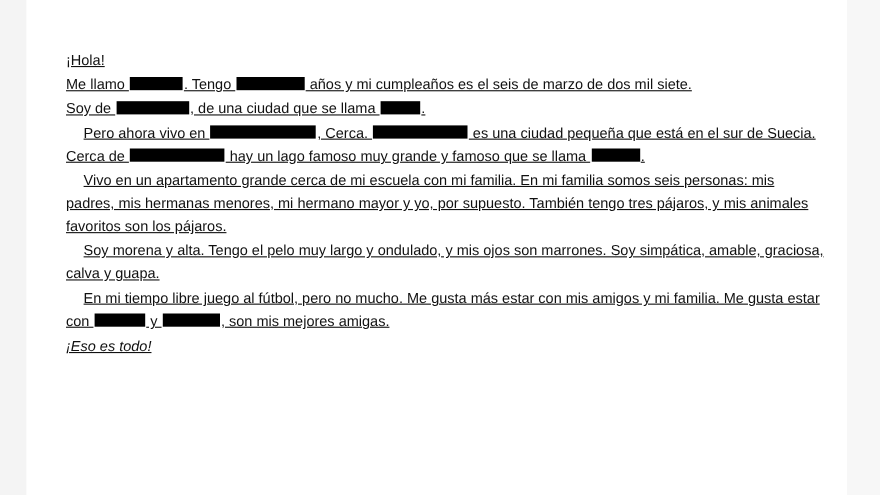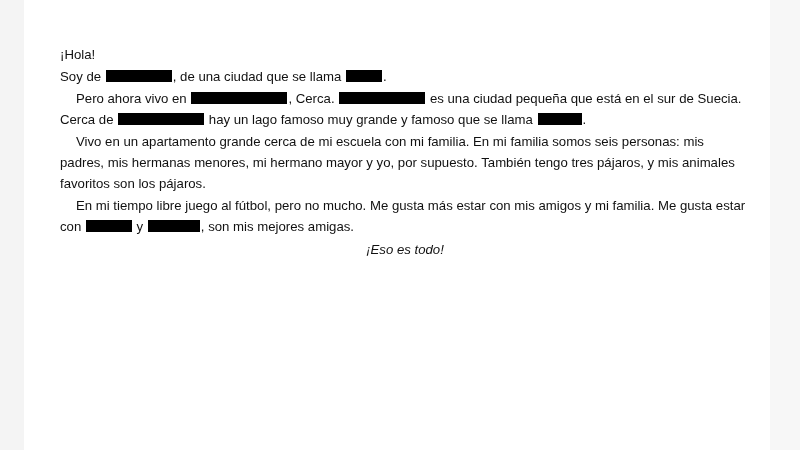--- a/index.html
+++ b/index.html
@@ -41,28 +41,28 @@
     left: 60px;
     top: 44px;
     width: 690px;
     font-size: 13.2px;
     line-height: 21px;
     color: #111111;
   }
   p {
     margin: 0 0 1px 0;
     text-align: left;
+    text-decoration: underline;
   }
   p.indent {
     text-indent: 16px;
   }
   .closing {
     font-style: italic;
     margin-top: 2px;
-    text-align: center;
   }
   
   .redact {
     display: inline-block;
     background: #000000;
     height: 12px;
     vertical-align: -1px;
     border-radius: 0;
     margin: 0 1px;
   }
@@ -83,34 +83,40 @@
 <div class="page">
   <div class="edge-left"></div>
   <div class="edge-right"></div>
 
   <div class="doc-body">
 
     <p>
       <span>¡Hola!</span>
     </p>
 
+    <p>
+      <span>Me llamo </span><span class="redact r-name"></span><span>. Tengo </span><span class="redact r-age"></span><span> años y mi cumpleaños es el seis de marzo de dos mil siete.</span>
+    </p>
 
     <p>
       <span>Soy de </span><span class="redact r-country"></span><span>, de una ciudad que se llama </span><span class="redact r-city"></span><span>.</span>
     </p>
 
     <p class="indent">
       <span>Pero ahora vivo en </span><span class="redact r-city2"></span><span>, Cerca. </span><span class="redact r-city3"></span><span> es una ciudad pequeña que está en el sur de Suecia. Cerca de </span><span class="redact r-city3"></span><span> hay un lago famoso muy grande y famoso que se llama </span><span class="redact r-lake"></span><span>.</span>
     </p>
 
     <p class="indent">
       <span>Vivo en un apartamento grande cerca de mi escuela con mi familia. En mi familia somos seis personas: mis padres, mis hermanas menores, mi hermano mayor y yo, por supuesto. También tengo tres pájaros, y mis animales favoritos son los pájaros.</span>
     </p>
 
 
+    <p class="indent">
+      <span>Soy morena y alta. Tengo el pelo muy largo y ondulado, y mis ojos son marrones. Soy simpática, amable, graciosa, calva y guapa.</span>
+    </p>
 
     <p class="indent">
       <span>En mi tiempo libre juego al fútbol, pero no mucho. Me gusta más estar con mis amigos y mi familia. Me gusta estar con </span><span class="redact r-friend1"></span><span> y </span><span class="redact r-friend2"></span><span>, son mis mejores amigas.</span>
     </p>
 
 
     <p class="closing">
       <span>¡Eso es todo!</span>
     </p>
 

